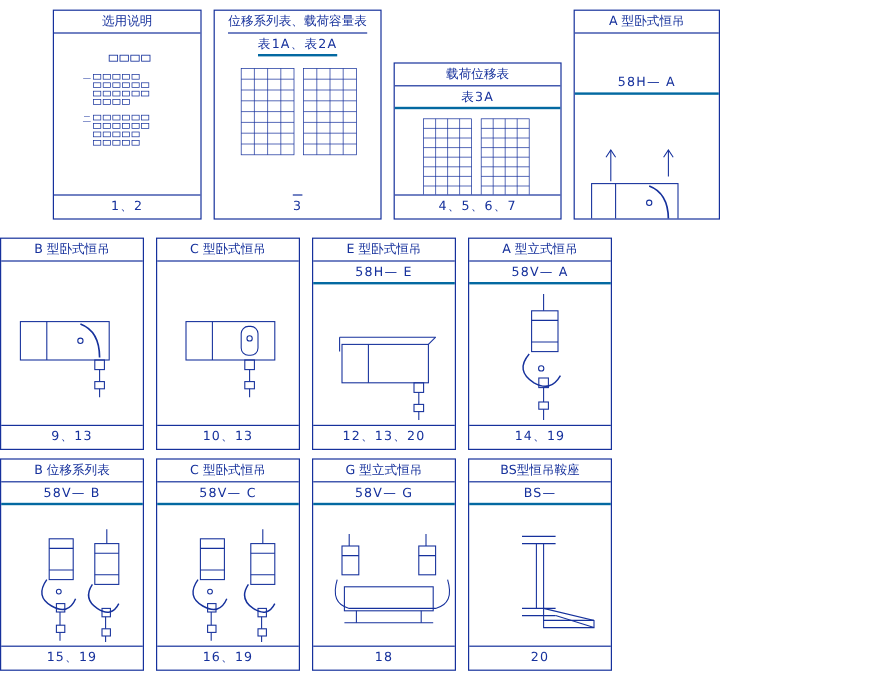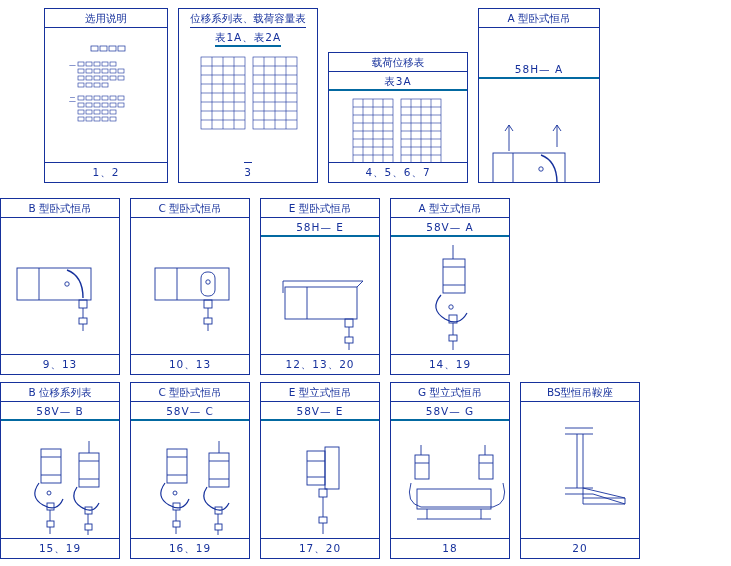--- a/index.html
+++ b/index.html
@@ -401,39 +401,20 @@
             <rect x="84" y="86" width="7" height="7"></rect>
             <line x1="87" y1="93" x2="87" y2="103"></line>
             <rect x="84" y="103" width="7" height="6"></rect>
             <line x1="87" y1="109" x2="87" y2="114"></line>
           </g>
         </svg>
       </div>
       <div class="ftr">16、19</div>
     </div>
 
-    <div class="cell w5">
-      <div class="hdr">E 型立式恒吊</div>
-      <div class="hdr2">58V— E</div>
-      <div class="body">
-        <svg width="131" height="117" viewBox="0 0 131 117">
-          <g stroke="#16319c" fill="none" stroke-width="0.9">
-            <rect x="46" y="30" width="18" height="34"></rect>
-            <rect x="64" y="26" width="14" height="42"></rect>
-            <line x1="46" y1="40" x2="64" y2="40"></line>
-            <line x1="46" y1="56" x2="64" y2="56"></line>
-            <rect x="58" y="68" width="8" height="8"></rect>
-            <line x1="62" y1="76" x2="62" y2="96"></line>
-            <rect x="58" y="96" width="8" height="6"></rect>
-            <line x1="62" y1="102" x2="62" y2="113"></line>
-          </g>
-        </svg>
-      </div>
-      <div class="ftr">17、20</div>
-    </div>
 
     <div class="cell w5">
       <div class="hdr">G 型立式恒吊</div>
       <div class="hdr2">58V— G</div>
       <div class="body">
         <svg width="131" height="117" viewBox="0 0 131 117">
           <g stroke="#16319c" fill="none" stroke-width="0.9">
             <line x1="30" y1="24" x2="30" y2="34"></line>
             <rect x="24" y="34" width="14" height="24"></rect>
             <line x1="24" y1="42" x2="38" y2="42"></line>
@@ -446,20 +427,21 @@
             <line x1="90" y1="88" x2="90" y2="98"></line>
             <line x1="26" y1="98" x2="100" y2="98"></line>
           </g>
         </svg>
       </div>
       <div class="ftr">18</div>
     </div>
 
     <div class="cell w5">
       <div class="hdr">BS型恒吊鞍座</div>
+      <div class="hdr2">BS—</div>
       <div class="body">
         <svg width="131" height="117" viewBox="0 0 131 117">
           <g stroke="#16319c" fill="none" stroke-width="0.9">
             <line x1="44" y1="26" x2="72" y2="26"></line>
             <line x1="44" y1="32" x2="72" y2="32"></line>
             <line x1="56" y1="32" x2="56" y2="86"></line>
             <line x1="62" y1="32" x2="62" y2="86"></line>
             <line x1="44" y1="86" x2="72" y2="86"></line>
             <line x1="44" y1="92" x2="72" y2="92"></line>
             <path d="M62 86 L104 96 L104 102 L62 102 Z"></path>

